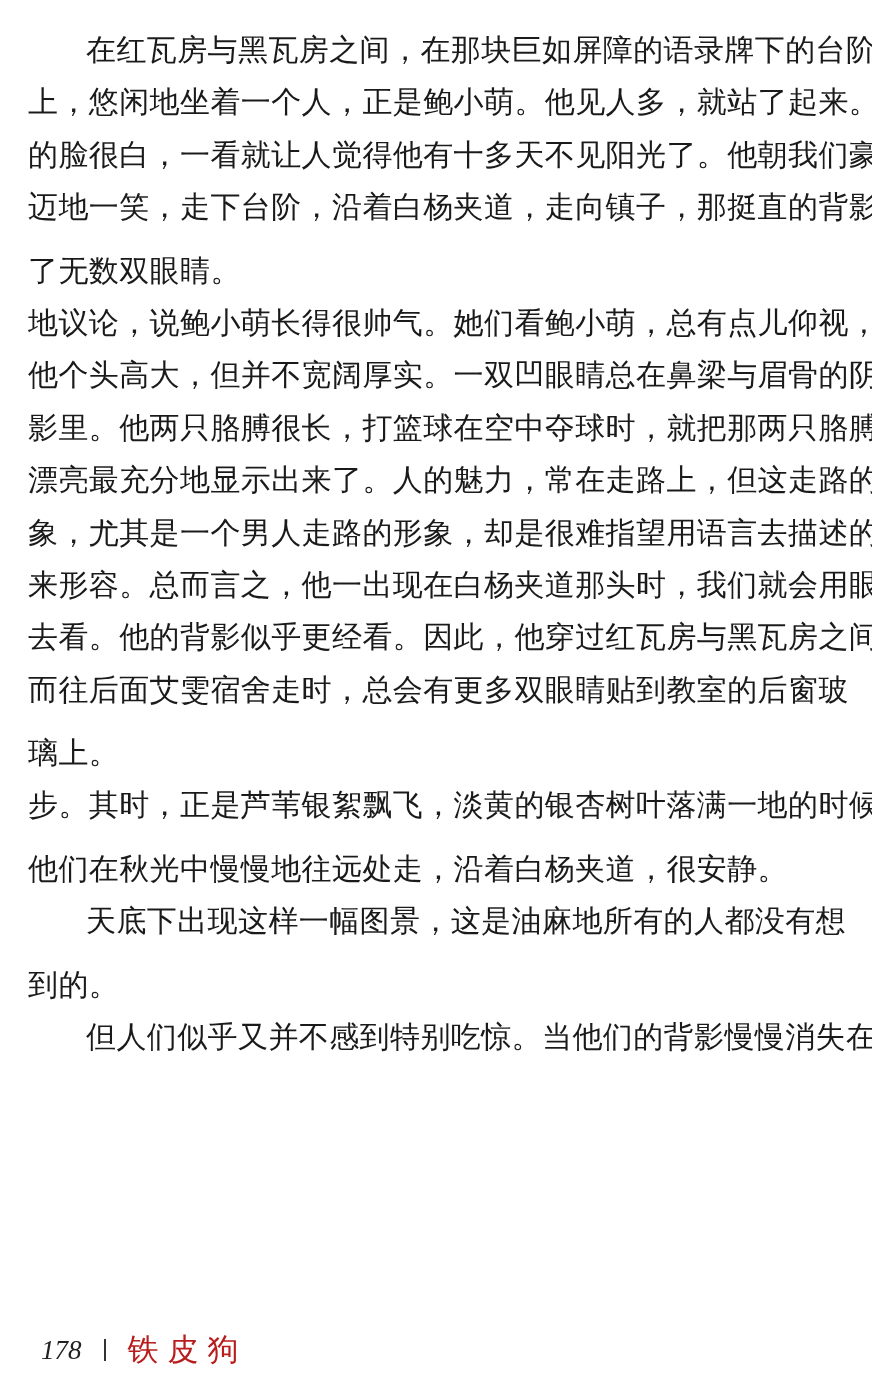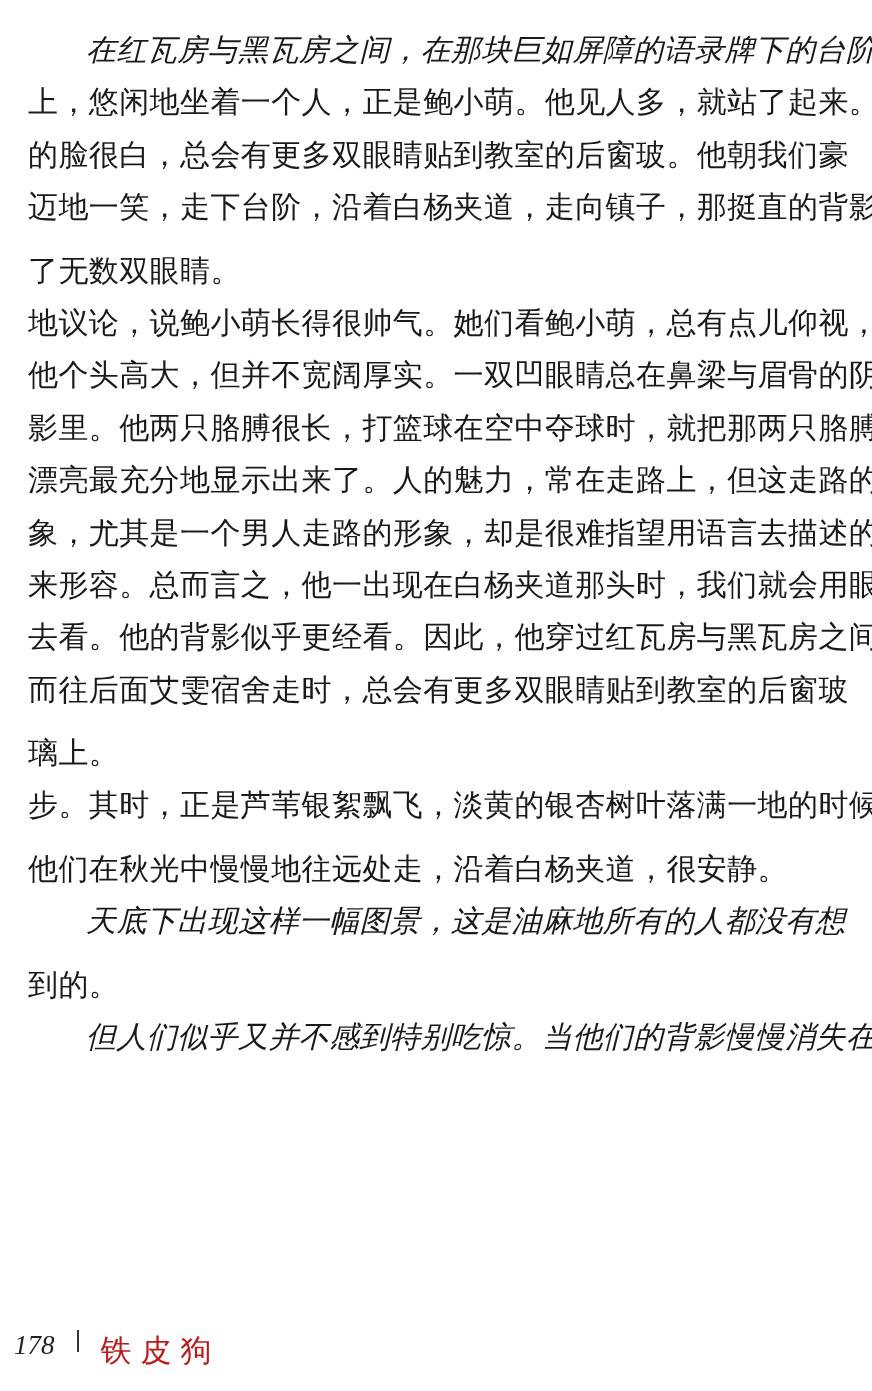--- a/index.html
+++ b/index.html
@@ -1,36 +1,36 @@
 <!DOCTYPE html>
 <html><head>
 <meta charset="utf-8">
 <style>
   html, body { margin: 0; padding: 0; background: #ffffff; }
   body { width: 872px; height: 1391px; position: relative; overflow: hidden;
          font-family: "DejaVu Serif", "Liberation Serif", serif; color: #1a1a1a; }
   .page { position: absolute; left: 28px; top: 24px; width: 816px; }
   .line { height: 52.4px; line-height: 52.4px; font-size: 30px; white-space: nowrap;
           letter-spacing: 0.4px; text-align: justify; text-align-last: justify; }
-  .line.indent { padding-left: 58px; font-style: italic; }
+  .line.indent { padding-left: 58px; }
   .line.last { text-align-last: left; margin-top: 11px; }
-  .footer { position: absolute; left: 14px; top: 1330px; height: 40px; display: flex; align-items: flex-start; }
+  .footer { position: absolute; left: 41px; top: 1330px; height: 40px; display: flex; align-items: center; }
   .page-num { font-family: "Liberation Serif", serif; font-style: italic; font-size: 27px; color: #222; }
   .sep { width: 2px; height: 22px; background: #333; margin: 0 22px 0 22px; }
   .book-title { font-family: "DejaVu Sans", sans-serif; font-size: 31px; letter-spacing: 9px; color: #b91c1c; }
 </style>
 </head>
 <body>
 
 <div class="page">
 
   <div>
     <div class="line indent">在红瓦房与黑瓦房之间，在那块巨如屏障的语录牌下的台阶</div>
     <div class="line">上，悠闲地坐着一个人，正是鲍小萌。他见人多，就站了起来。他</div>
-    <div class="line">的脸很白，总会有更多双眼睛贴到教室的后窗玻。他朝我们豪</div>
+    <div class="line">的脸很白，一看就让人觉得他有十多天不见阳光了。他朝我们豪</div>
     <div class="line">迈地一笑，走下台阶，沿着白杨夹道，走向镇子，那挺直的背影吸引</div>
     <div class="line last">了无数双眼睛。</div>
   </div>
 
 
   <div>
     <div class="line">地议论，说鲍小萌长得很帅气。她们看鲍小萌，总有点儿仰视，仿</div>
     <div class="line">他个头高大，但并不宽阔厚实。一双凹眼睛总在鼻梁与眉骨的阴</div>
     <div class="line">影里。他两只胳膊很长，打篮球在空中夺球时，就把那两只胳膊的</div>
     <div class="line">漂亮最充分地显示出来了。人的魅力，常在走路上，但这走路的形</div>

